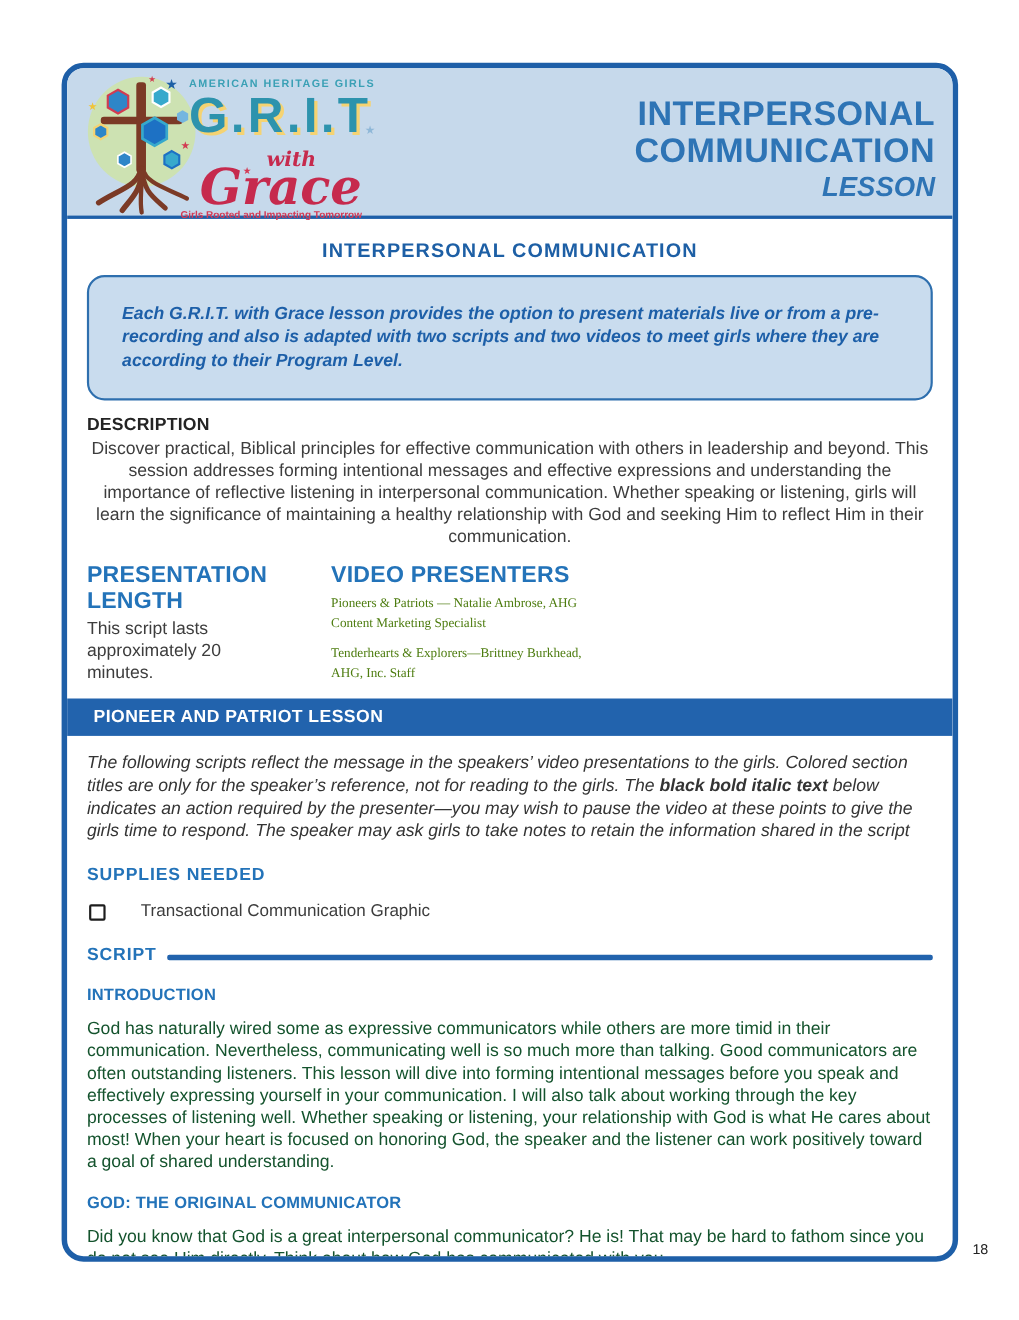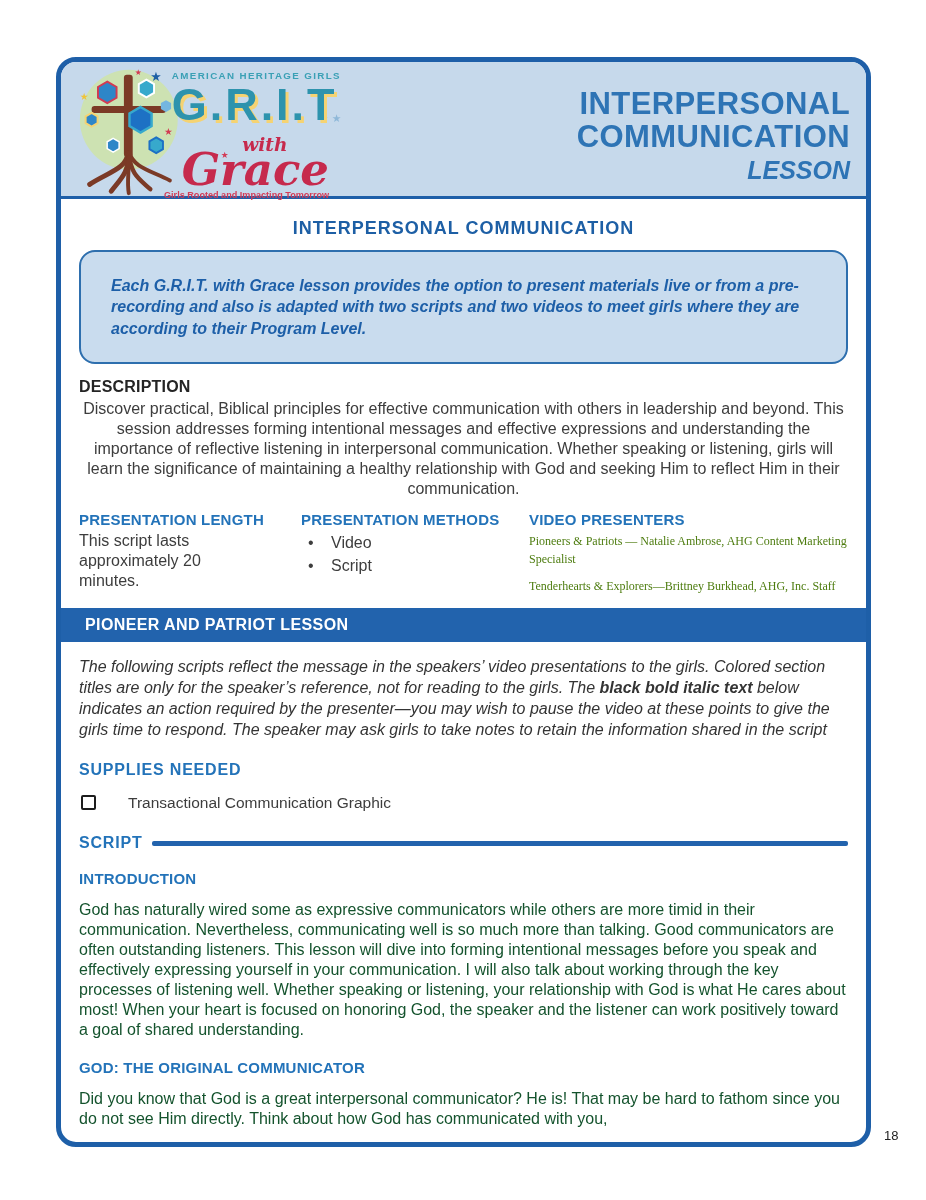--- a/index.html
+++ b/index.html
@@ -17,21 +17,21 @@
   
   .content{padding:13px 18px 16px;box-sizing:border-box;}
   .page-heading{text-align:center;font-size:18px;font-weight:bold;color:#1d5fa5;
                 letter-spacing:1px;margin:6px 0 0;}
   .callout{margin-top:11px;background:#c9dcee;border:2px solid #2e6fae;border-radius:16px;
            padding:9px 16px;}
   .callout p{margin:14px;font-style:italic;font-weight:bold;color:#1d5fa8;font-size:16px;line-height:1.33;}
   .h-black{font-size:16px;font-weight:bold;color:#242424;margin:14px 0 0;letter-spacing:0.2px;}
   .body-text{font-size:16px;line-height:1.26;color:#3d3d3d;margin:3px 0 0;text-align:center;}
   .columns{display:grid;grid-template-columns:222px 228px 1fr;margin-top:11px;}
-  .colhead{font-size:15px;font-weight:bold;color:#2373b9;margin:0 0 3px;letter-spacing:0.2px;}
+  .colhead{font-size:21px;font-weight:bold;color:#2373b9;margin:0 0 3px;letter-spacing:0.2px;}
   .col p.len{font-size:16px;line-height:1.26;color:#3d3d3d;margin:2px 0 0;max-width:180px;}
   ul.methods{list-style:none;margin:3px 0 0;padding:0;}
   ul.methods li{position:relative;padding-left:30px;font-size:16px;line-height:1.45;color:#3d3d3d;}
   ul.methods li::before{content:"•";position:absolute;left:7px;color:#3d3d3d;}
   .presenters p{font-size:12px;color:#4d7c0f;margin:4px 0 0;line-height:1.55;max-width:330px;font-family:Liberation Serif, serif;}
   .presenters p.gap{margin-top:8px;}
   .banner{margin:13px -18px 0;background:#2263ad;color:#ffffff;font-weight:bold;font-size:16px;
           letter-spacing:0.4px;padding:8px 24px;}
   .note{font-style:italic;font-size:16px;line-height:1.3;color:#343434;margin:15px 0 0;}
   .note strong{font-weight:bold;}
@@ -105,27 +105,20 @@
       </div>
 
       <h2 class="h-black">DESCRIPTION</h2>
       <p class="body-text">Discover practical, Biblical principles for effective communication with others in leadership and beyond. This session addresses forming intentional messages and effective expressions and understanding the importance of reflective listening in interpersonal communication. Whether speaking or listening, girls will learn the significance of maintaining a healthy relationship with God and seeking Him to reflect Him in their communication.</p>
 
       <div class="columns">
         <div class="col">
           <h3 class="colhead">PRESENTATION LENGTH</h3>
           <p class="len">This script lasts approximately 20 minutes.</p>
         </div>
-        <div class="col">
-          <h3 class="colhead">PRESENTATION METHODS</h3>
-          <ul class="methods">
-            <li>Video</li>
-            <li>Script</li>
-          </ul>
-        </div>
         <div class="col presenters">
           <h3 class="colhead">VIDEO PRESENTERS</h3>
           <p>Pioneers &amp; Patriots — Natalie Ambrose, AHG Content Marketing Specialist</p>
           <p class="gap">Tenderhearts &amp; Explorers—Brittney Burkhead, AHG, Inc. Staff</p>
         </div>
       </div>
 
       <div class="banner">PIONEER AND PATRIOT LESSON</div>
 
       <p class="note"><span>The following scripts reflect the message in the speakers’ video presentations to the girls. Colored section titles are only for the speaker’s reference, not for reading to the girls. The </span><strong>black bold italic text</strong><span> below indicates an action required by the presenter—you may wish to pause the video at these points to give the girls time to respond. The speaker may ask girls to take notes to retain the information shared in the script</span></p>

